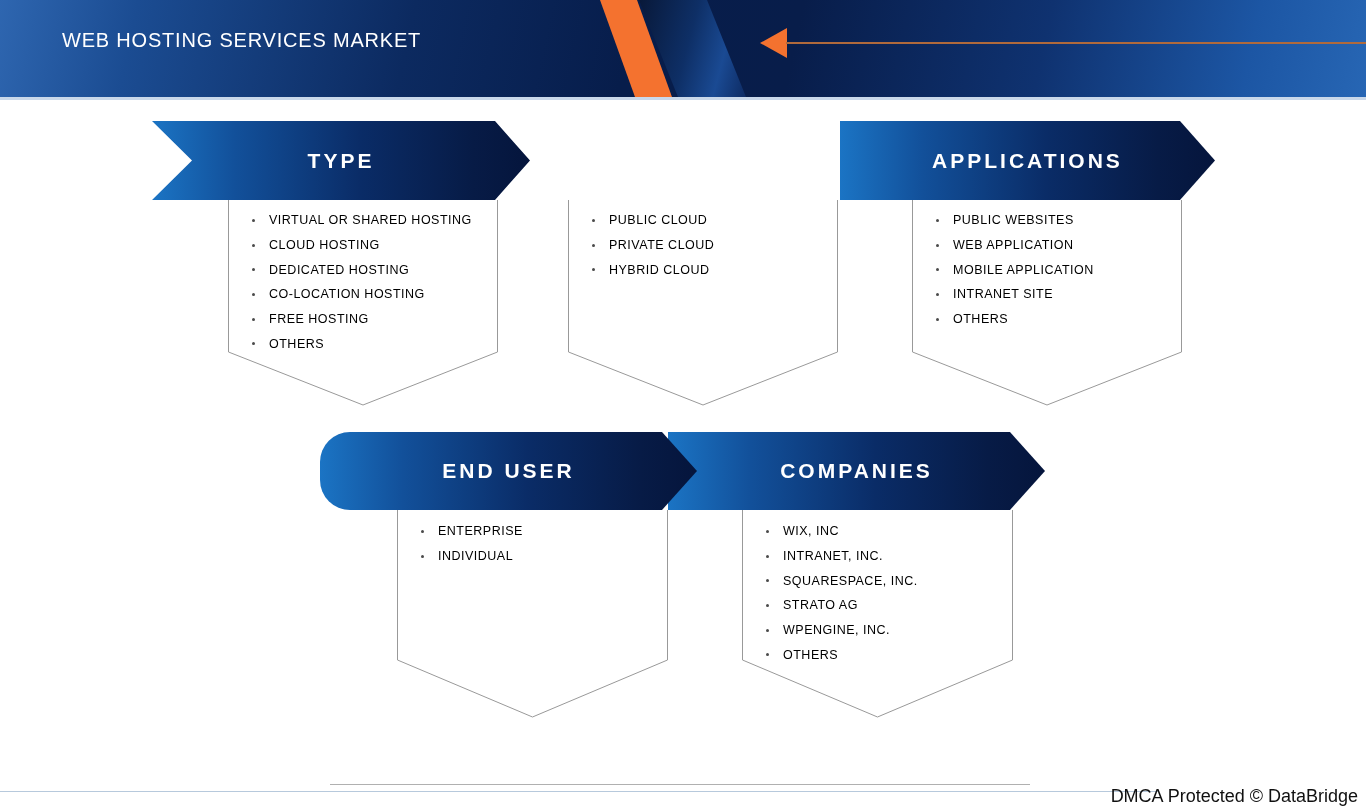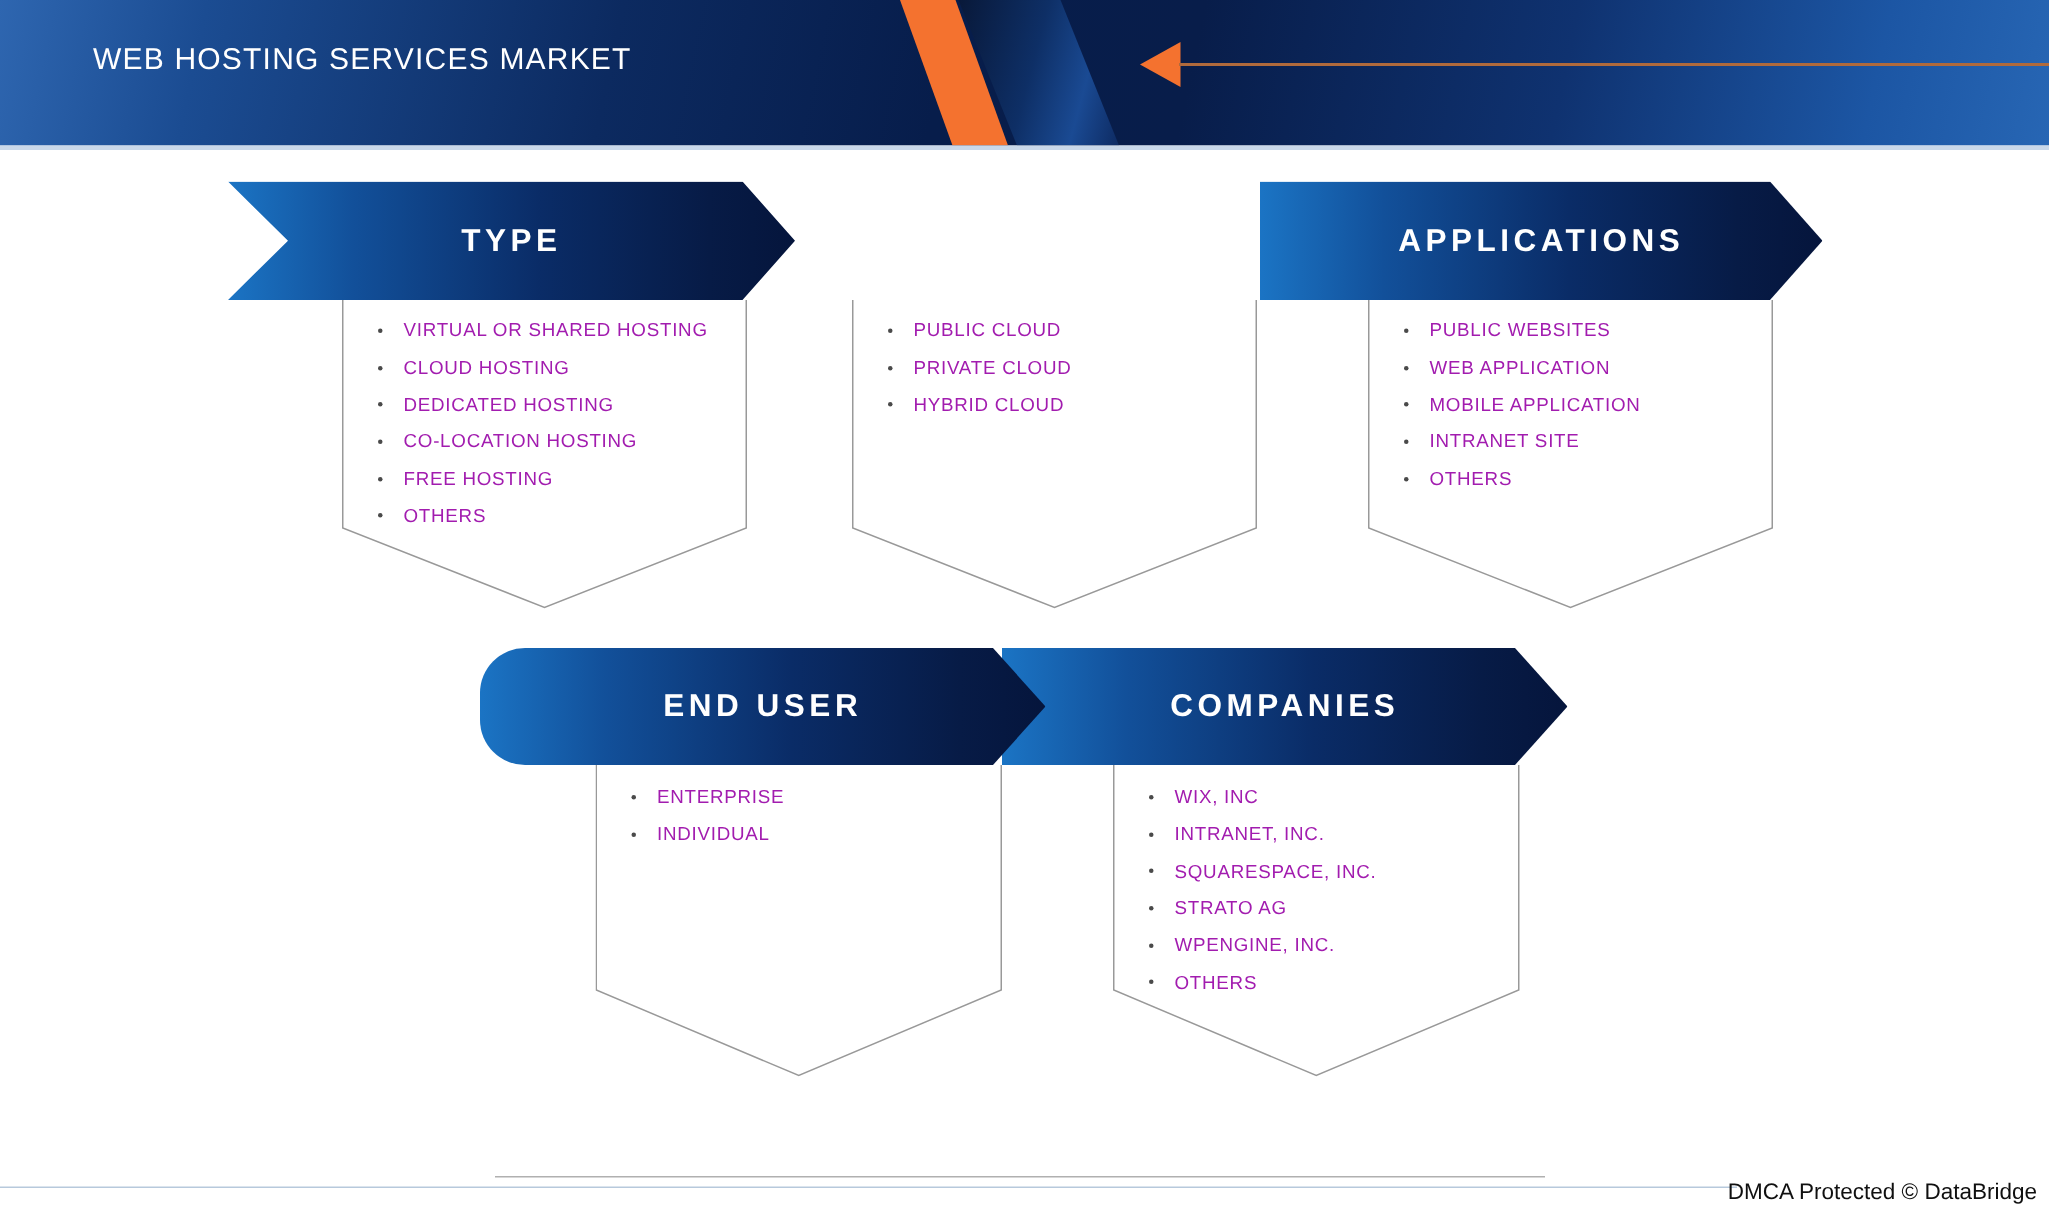--- a/index.html
+++ b/index.html
@@ -38,26 +38,26 @@
   #banner-companies{left:668px;top:432px;width:377px;height:78px;z-index:4;
           clip-path:polygon(0 0,calc(100% - 35px) 0,100% 50%,calc(100% - 35px) 100%,0 100%);}
 
   
   .boxsvg{position:absolute;z-index:1;}
 
   
   ul.seg-list{position:absolute;margin:0;padding:0;list-style:none;z-index:2;}
   ul.seg-list li{display:flex;align-items:center;height:24.7px;}
   ul.seg-list .dot{width:3px;height:3px;border-radius:50%;background:#4a4a4a;flex:0 0 3px;margin-right:14px;}
-  ul.seg-list .it{font-size:12.5px;color:#a21caf;letter-spacing:0.5px;white-space:nowrap;}
+  ul.seg-list .it{font-size:12.5px;color:#000000;letter-spacing:0.5px;white-space:nowrap;}
 
   
   .footer-line-gray{position:absolute;left:330px;top:784px;width:700px;height:1px;background:#b0b0b0;}
   .footer-line-blue{position:absolute;left:0;top:791px;width:1158px;height:1px;background:#b7c9dc;}
-  #dmca{position:absolute;right:8px;top:786px;font-size:15px;color:#101010;white-space:nowrap;text-align:right;}
+  #dmca{position:absolute;right:8px;top:786px;font-size:18px;color:#101010;white-space:nowrap;text-align:right;}
 </style>
 </head>
 <body>
 
 <div id="page">
 
   <div id="header">
     <div class="stripe-orange"></div>
     <div class="stripe-navy"></div>
     <div id="page-title">WEB HOSTING SERVICES MARKET</div>

